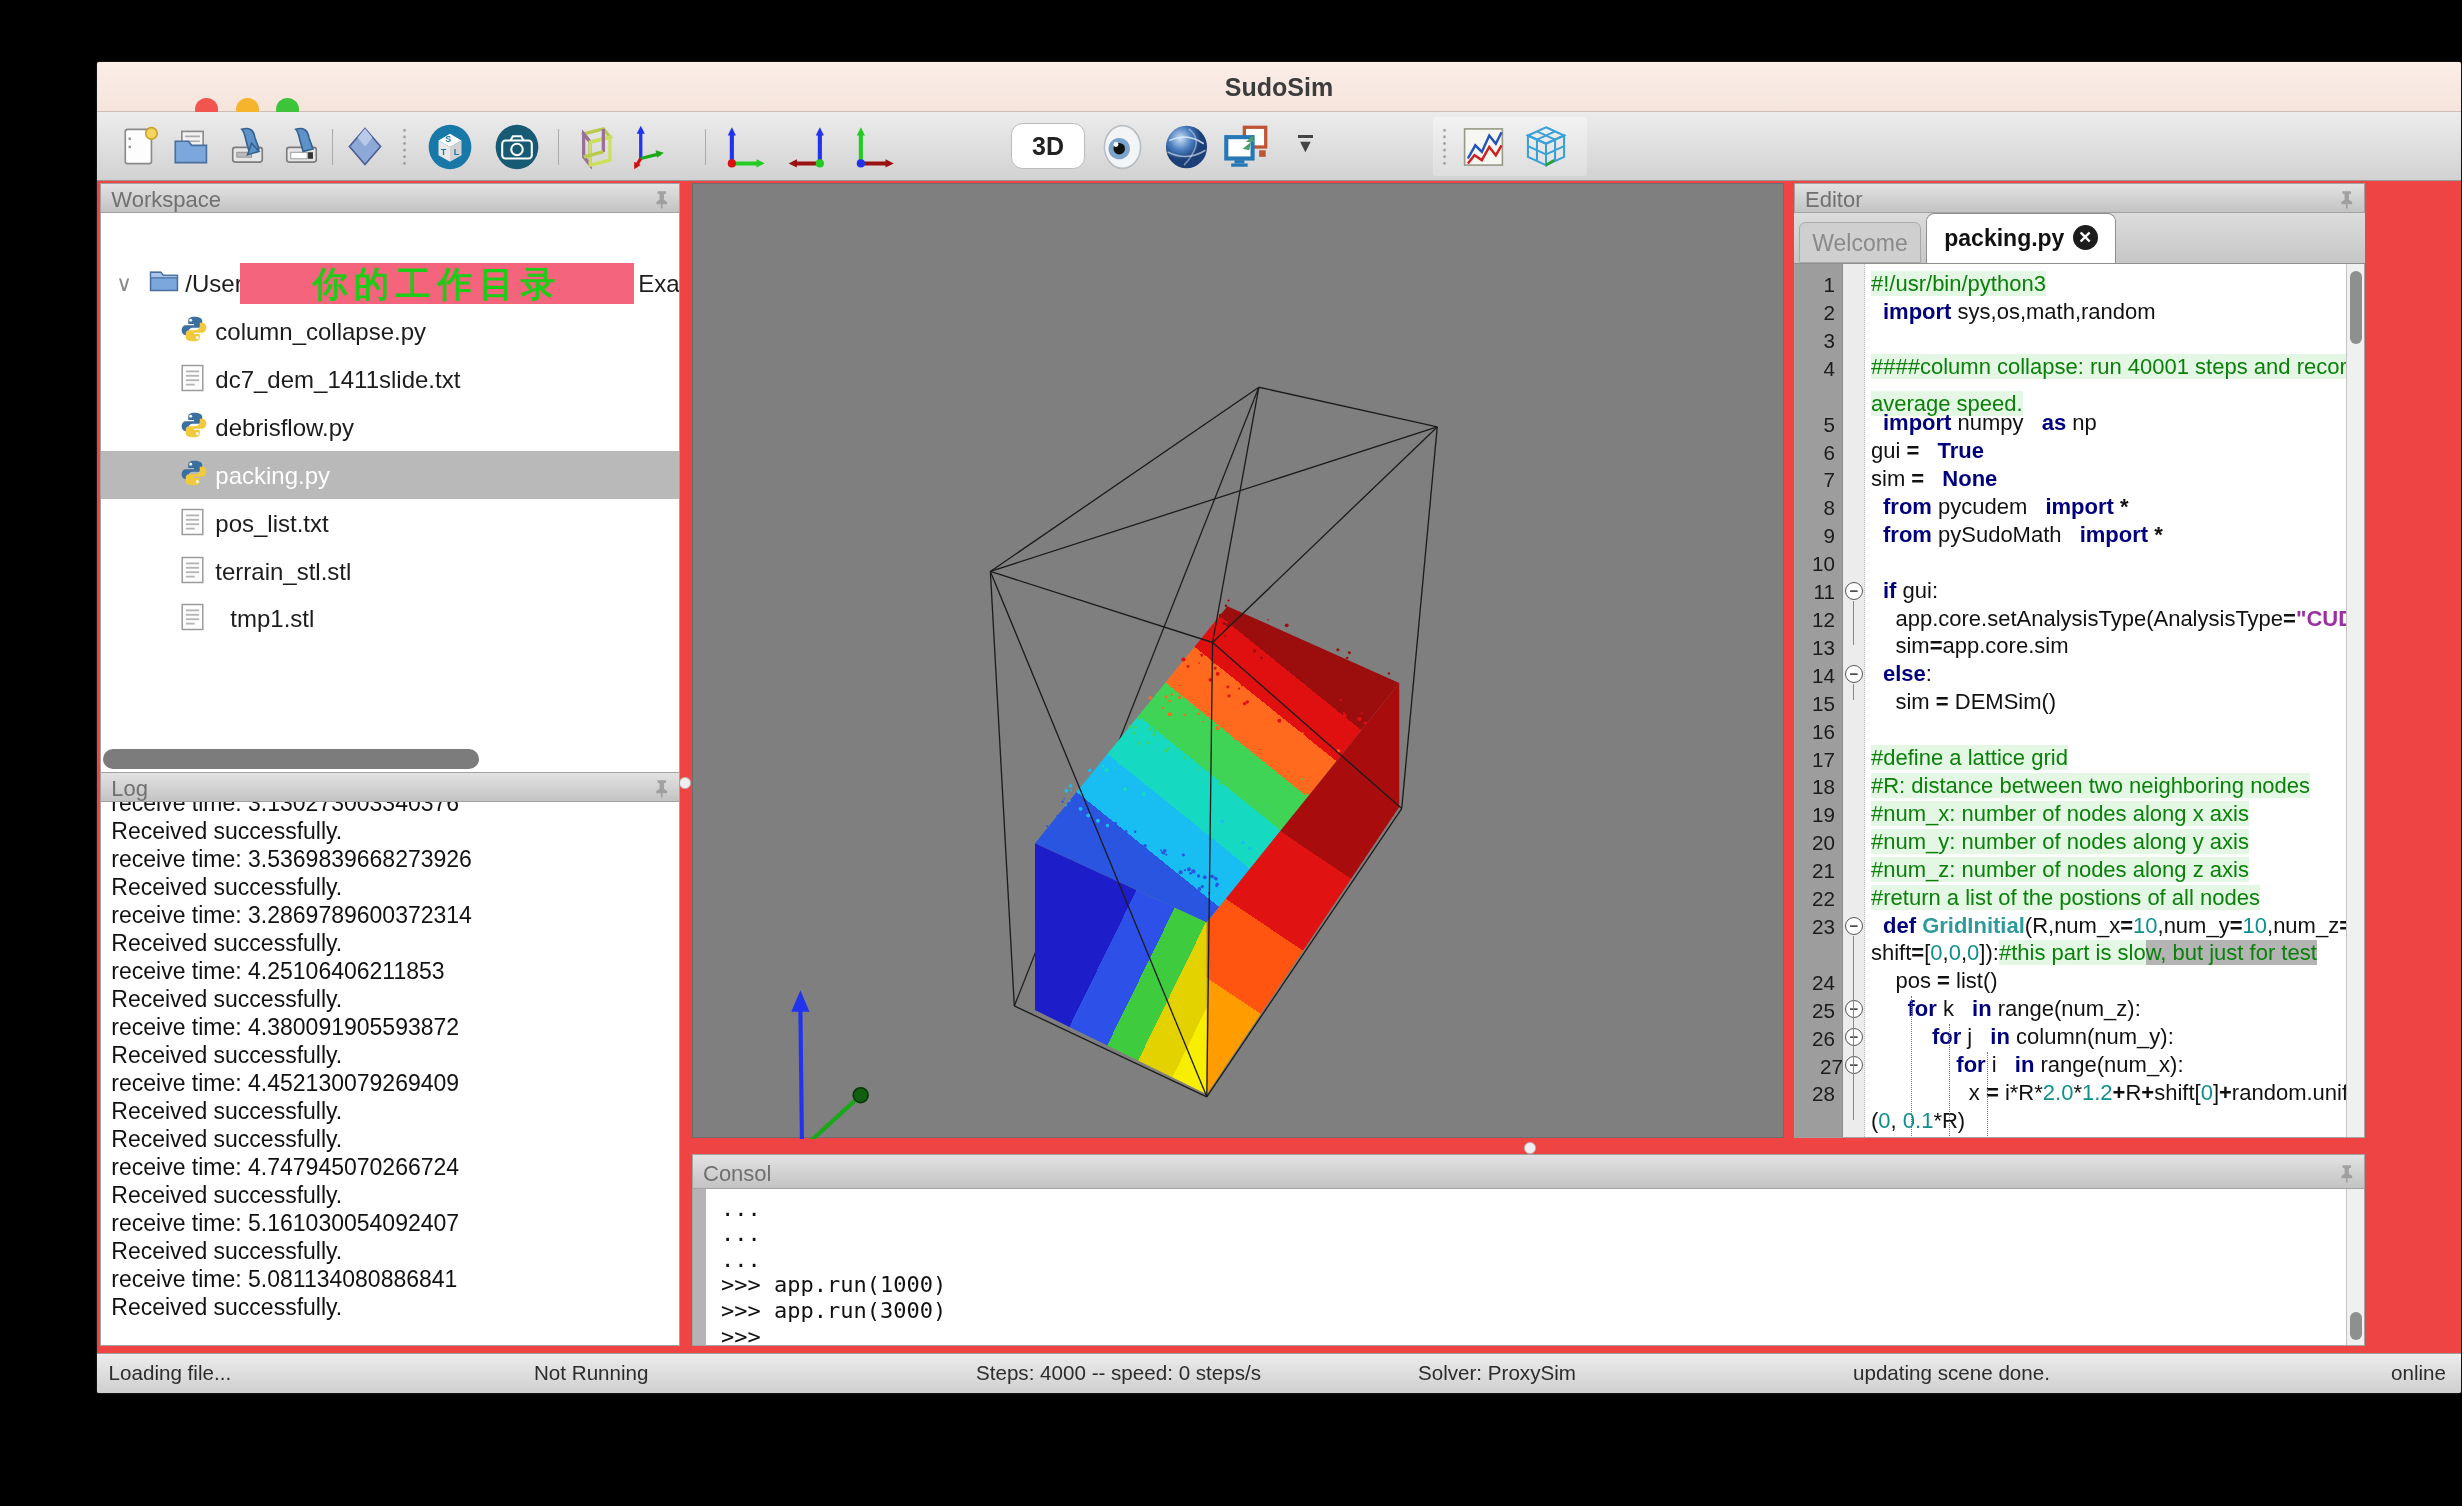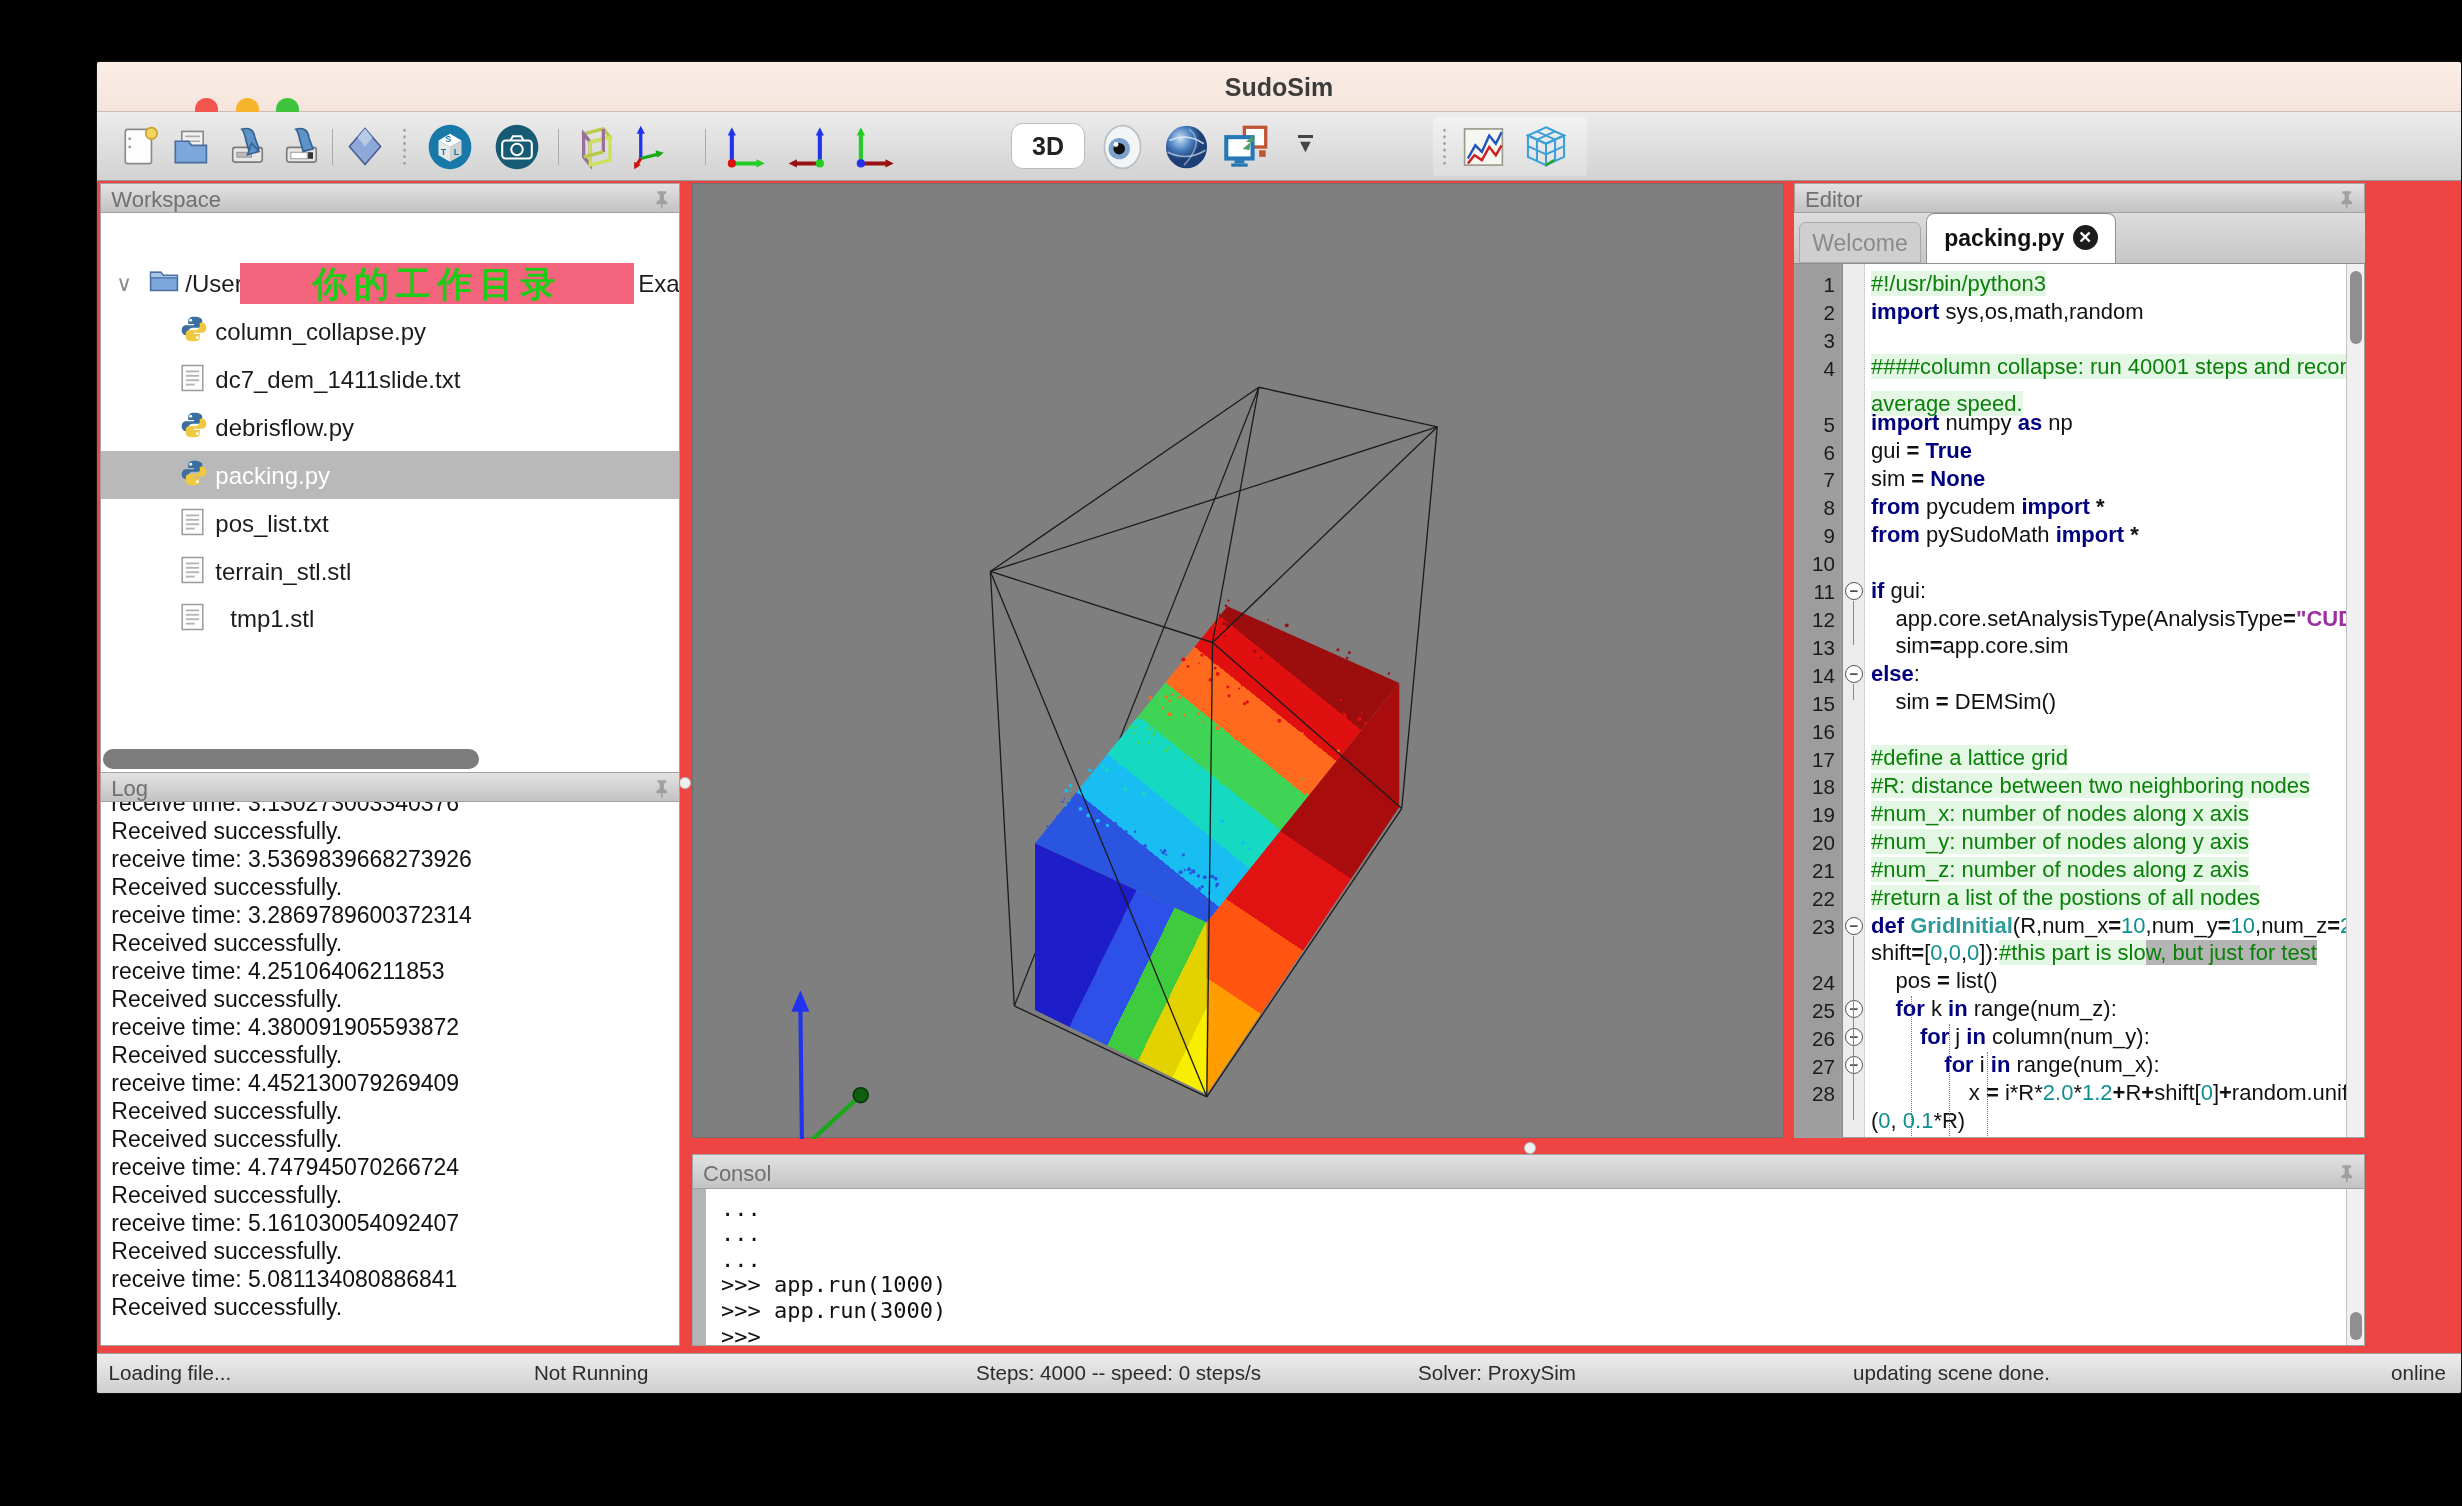--- a/index.html
+++ b/index.html
@@ -64,21 +64,21 @@
     font-weight:bold;height:50px;line-height:48px;bottom:0;border-radius:8.3px 8.3px 0 0;}
   .tab-close{display:inline-block;width:25px;height:25px;border-radius:50%;background:#1d1d1d;
     color:#fff;font-size:16.5px;line-height:25px;text-align:center;font-weight:bold;
     vertical-align:middle;margin-left:8.3px;margin-top:-5px;}
   #gutter{position:absolute;background:#9d9d9d;border-right:0.8px solid #8b8b8b;}
   #foldmargin{position:absolute;background:#ececec;border-right:0.8px dotted #bbb;}
   .lnum{position:absolute;width:40px;text-align:right;font-size:20.6px;color:#1b1b1b;}
   .fold{position:absolute;width:18px;height:18px;border:1.7px solid #555;border-radius:50%;
     background:#fff;color:#444;font-size:15px;line-height:15px;text-align:center;font-weight:bold;}
   .code-row{position:absolute;left:0;width:100%;white-space:pre;font-size:22px;color:#111;}
-  .code-row .k{color:#00007f;font-weight:bold;}
+  .code-row .k{color:#00007f;font-weight:bold;margin-left:12px;}
   .code-row .o{font-weight:bold;}
   .code-row .n{color:#0e8f8f;}
   .code-row .s{color:#9b30a0;font-weight:bold;}
   .code-row .fn{color:#2e9b9b;font-weight:bold;}
   .code-row .chl{color:#0a800a;background:#e4f7e4;}
   .code-row .selc{color:#0a800a;background:#b4b4b4;}
   .vscroll-track{position:absolute;background:#f0f0f0;border-left:0.8px solid #c4c4c4;}
   .vscroll-thumb{position:absolute;background:#8f8f8f;border-radius:6.6px;}
   .indent-guide{position:absolute;width:0;border-left:1.7px dotted #777;}
   .fold-scope{position:absolute;width:0;border-left:1.7px solid #888;}
@@ -941,21 +941,21 @@
         <div class="lnum" style="top:484px;left:0;">17</div>
         <div class="lnum" style="top:511px;left:0;">18</div>
         <div class="lnum" style="top:539px;left:0;">19</div>
         <div class="lnum" style="top:567px;left:0;">20</div>
         <div class="lnum" style="top:595px;left:0;">21</div>
         <div class="lnum" style="top:623px;left:0;">22</div>
         <div class="lnum" style="top:651px;left:0;">23</div>
         <div class="lnum" style="top:707px;left:0;">24</div>
         <div class="lnum" style="top:735px;left:0;">25</div>
         <div class="lnum" style="top:763px;left:0;">26</div>
-        <div class="lnum" style="top:791px;left:0;">27</div>
+        <div class="lnum" style="top:791px;left:8px;">27</div>
         <div class="lnum" style="top:818px;left:0;">28</div>
       </div>
       <div style="position: absolute; left: 0px; top: 0px; width: 76px; height: 100%;">
         <div class="fold" style="left:50px;top:318px;">−</div>
         <div class="fold" style="left:50px;top:401px;">−</div>
         <div class="fold" style="left:50px;top:653px;">−</div>
         <div class="fold" style="left:50px;top:736px;">−</div>
         <div class="fold" style="left:50px;top:764px;">−</div>
         <div class="fold" style="left:50px;top:792px;">−</div>
       </div>

